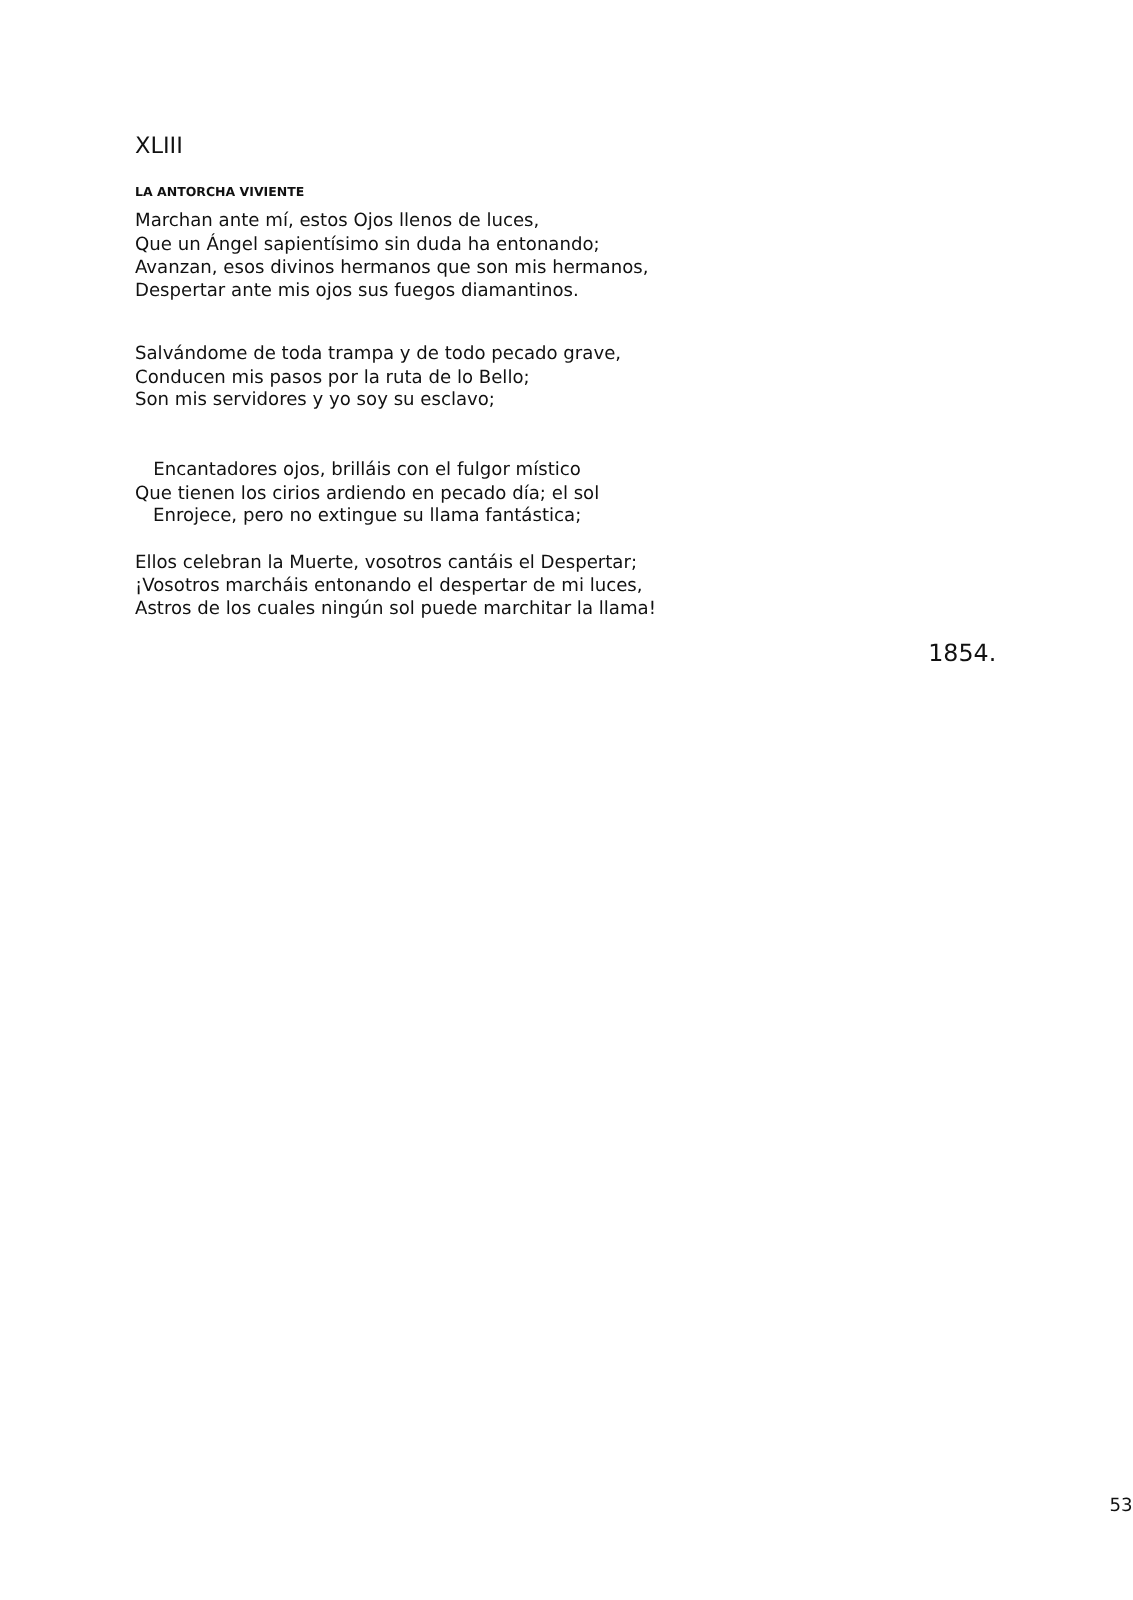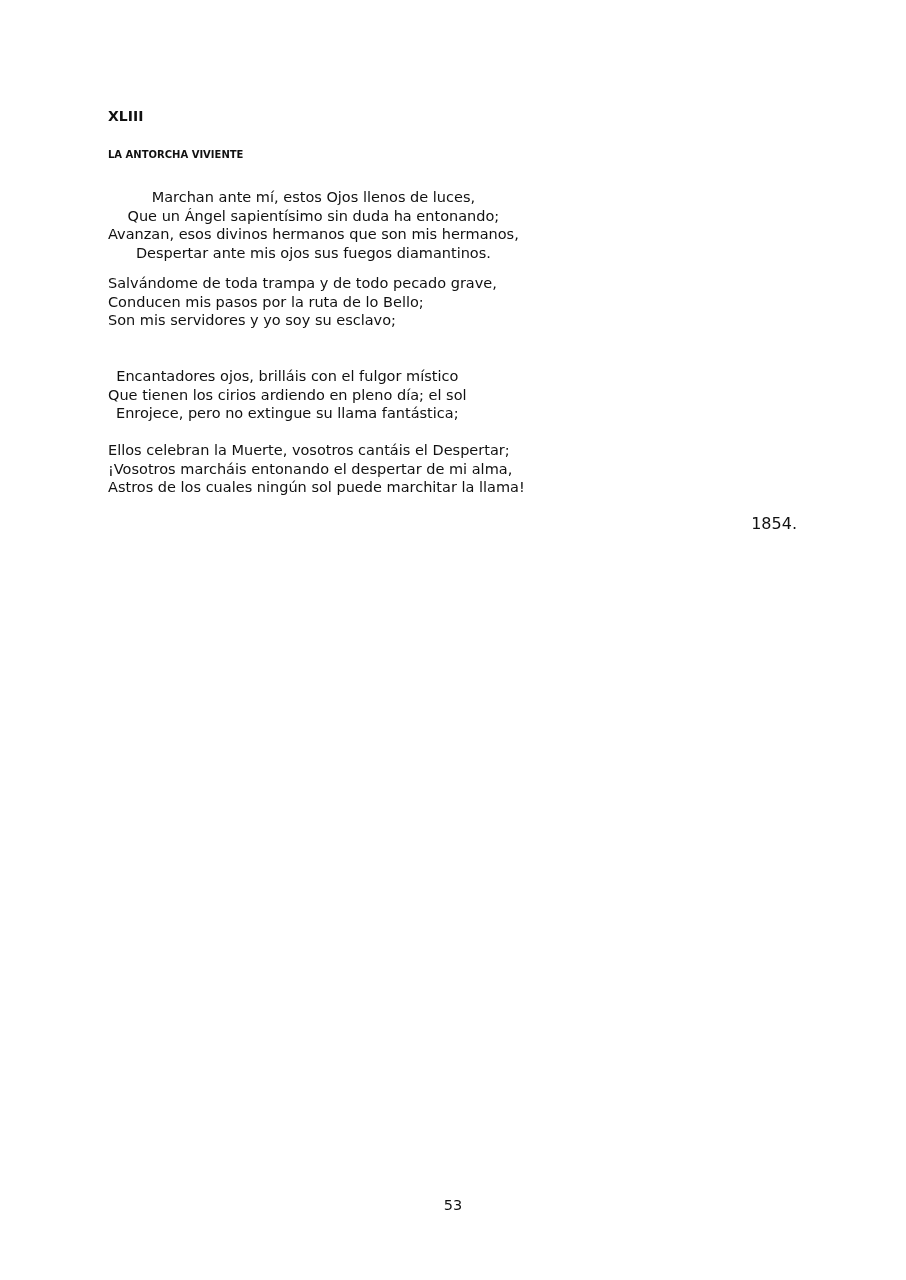--- a/index.html
+++ b/index.html
@@ -18,22 +18,22 @@
     .page {
       position: absolute;
       left: 0; top: 0;
       width: 906px;
       height: 1280px;
     }
     .roman {
       position: absolute;
       left: 108px;
       top: 107px;
-      font-size: 14px;
-      font-weight: bold;
+      font-size: 18px;
+      font-weight: normal;
       line-height: 19px;
       margin: 0;
     }
     .title {
       position: absolute;
       left: 108px;
       top: 145px;
       font-size: 10px;
       font-weight: bold;
       line-height: 19px;
@@ -47,64 +47,64 @@
       margin: 0;
       white-space: nowrap;
     }
     .stanza .line {
       display: block;
     }
     .date {
       position: absolute;
       right: 109px;
       top: 514px;
-      font-size: 16px;
+      font-size: 19px;
       line-height: 19px;
     }
     .page-number {
       position: absolute;
       left: 0;
       width: 906px;
-      text-align: center;
+      text-align: right;
       top: 1196px;
       font-size: 14.5px;
       line-height: 19px;
     }
   </style>
 </head>
 <body>
 
 <div class="page">
 
   <h2 class="roman">XLIII</h2>
 
   <h1 class="title">LA ANTORCHA VIVIENTE</h1>
 
-  <p class="stanza" style="top:188px;text-align:center;">
+  <p class="stanza" style="top:168px;">
     <span class="line">Marchan ante mí, estos Ojos llenos de luces,</span>
     <span class="line">Que un Ángel sapientísimo sin duda ha entonando;</span>
     <span class="line">Avanzan, esos divinos hermanos que son mis hermanos,</span>
     <span class="line">Despertar ante mis ojos sus fuegos diamantinos.</span>
   </p>
 
   <p class="stanza" style="top:274px;">
     <span class="line">Salvándome de toda trampa y de todo pecado grave,</span>
     <span class="line">Conducen mis pasos por la ruta de lo Bello;</span>
     <span class="line">Son mis servidores y yo soy su esclavo;</span>
   </p>
 
   <p class="stanza" style="top:367px;text-align:center;">
     <span class="line">Encantadores ojos, brilláis con el fulgor místico</span>
-    <span class="line">Que tienen los cirios ardiendo en pleno día; el sol</span>
+    <span class="line">Que tienen los cirios ardiendo en pecado día; el sol</span>
     <span class="line">Enrojece, pero no extingue su llama fantástica;</span>
   </p>
 
   <p class="stanza" style="top:441px;">
     <span class="line">Ellos celebran la Muerte, vosotros cantáis el Despertar;</span>
-    <span class="line">¡Vosotros marcháis entonando el despertar de mi alma,</span>
+    <span class="line">¡Vosotros marcháis entonando el despertar de mi luces,</span>
     <span class="line">Astros de los cuales ningún sol puede marchitar la llama!</span>
   </p>
 
   <div class="date">1854.</div>
 
   <div class="page-number">53</div>
 
 </div>
 
 </body></html>

